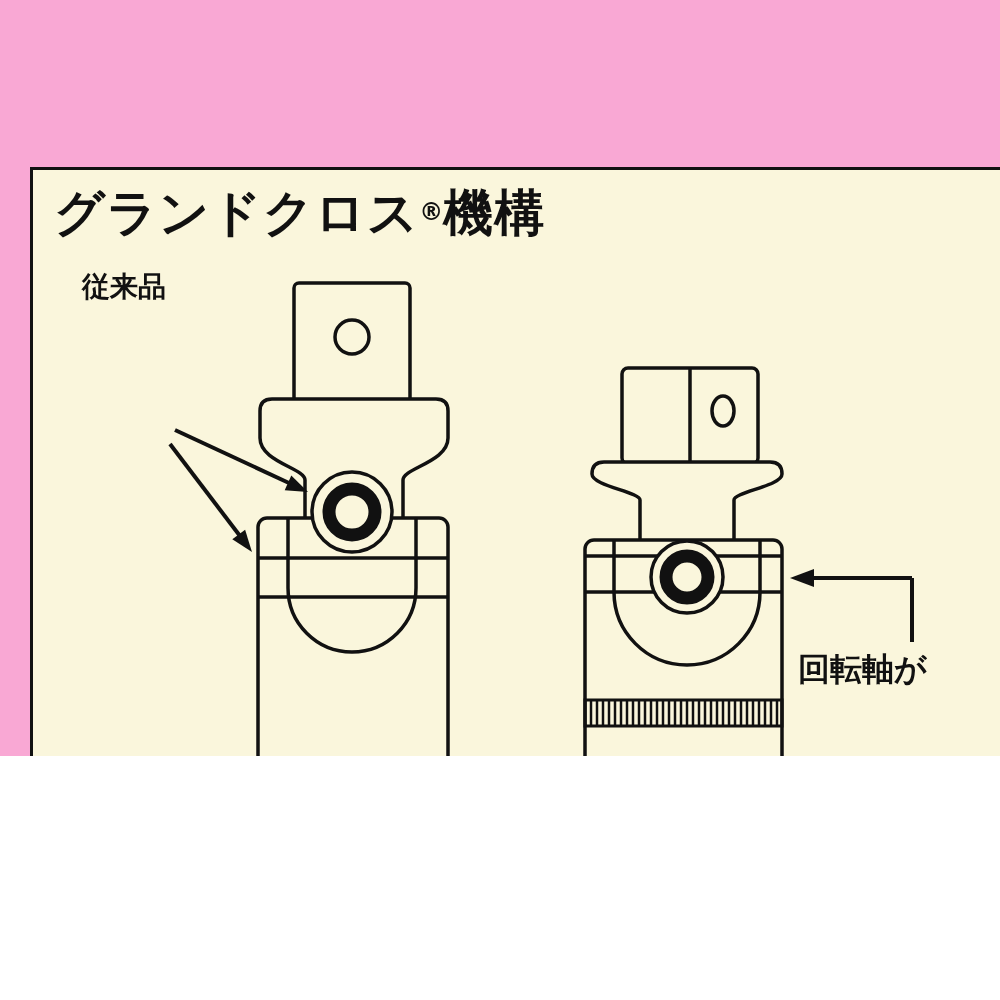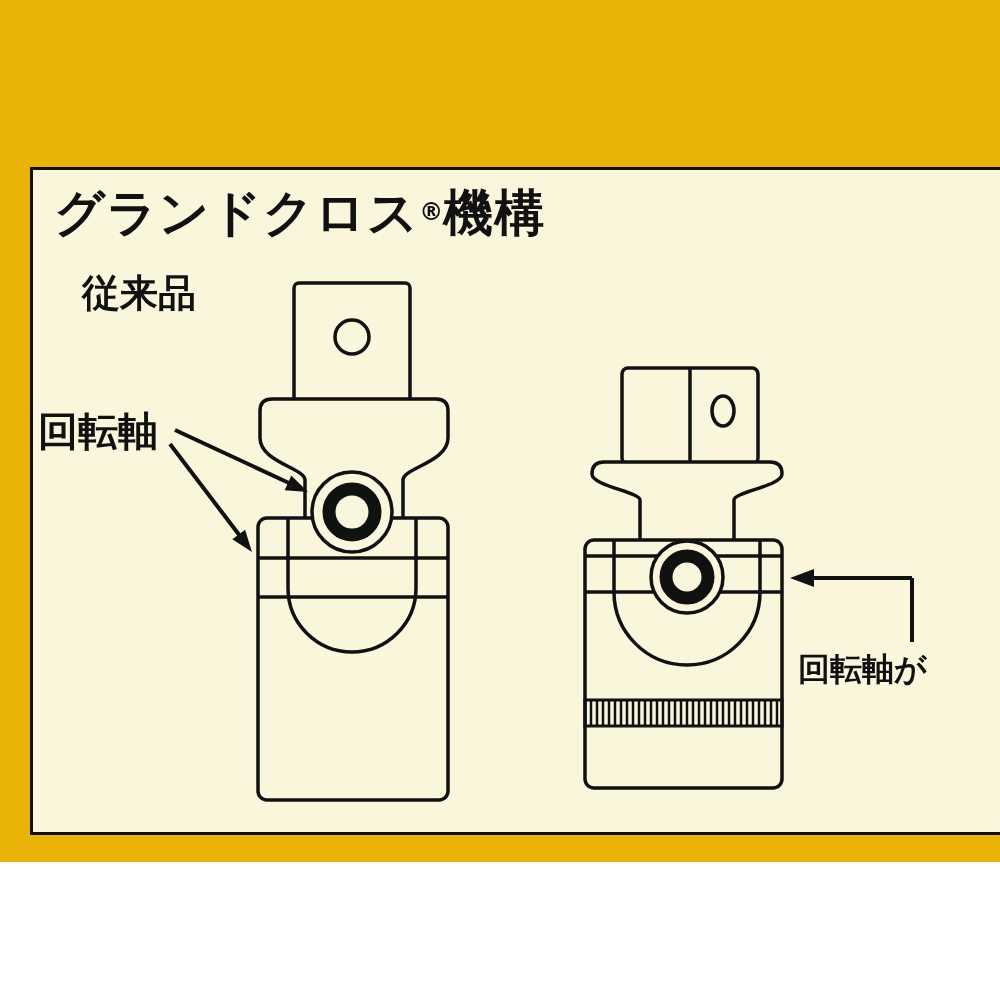--- a/index.html
+++ b/index.html
@@ -1,41 +1,41 @@
 <!DOCTYPE html>
 <html style="--panel-bg: #FAF6DC; --line: #111111;"><head>
 <meta charset="utf-8">
 <style>
   :root{
     --panel-bg:#FAF6DC;
     --line:#111111;
   }
   html,body{margin:0;padding:0;background:#ffffff;}
   .canvas{
-    position:relative;width:1000px;height:862px;background:#eab308;
+    position:relative;width:1000px;height:756px;background:#f9a8d4;
     overflow:hidden;
     font-family:"DejaVu Sans","Liberation Sans",sans-serif;
     color:var(--line);
   }
   .panel{
     position:absolute;left:30px;top:167px;width:988px;height:668px;
     background:var(--panel-bg);
     border:3px solid var(--line);
     box-sizing:border-box;
   }
   .drawing{position:absolute;left:0;top:0;width:1000px;height:1000px;color:var(--line);}
   .ln{fill:none;stroke:currentColor;stroke-width:3.5;}
   .ln2{fill:none;stroke:currentColor;stroke-width:4;}
   .shape{fill:var(--panel-bg);stroke:currentColor;stroke-width:3.5;}
   .thick-ring{fill:none;stroke:currentColor;stroke-width:13;}
   .fillc{fill:currentColor;stroke:none;}
   .txt{position:absolute;font-weight:bold;color:var(--line);white-space:nowrap;}
   .title{left:54px;top:180px;font-size:50px;letter-spacing:1px;}
   .reg{font-size:24px;vertical-align:10px;letter-spacing:0;}
-  .conventional{left:82px;top:268px;font-size:38px;}
+  .conventional{left:82px;top:268px;font-size:28px;}
   .rotation{left:38px;top:404px;font-size:40px;}
   .coaxial{left:798px;top:650px;font-size:32px;line-height:1.2;}
   .nepros{left:586px;top:262px;font-size:56px;letter-spacing:-1px;font-weight:bold;}
   .pbox{
     display:inline-block;background:var(--line);color:#ffffff;
     border-radius:10px;padding:1px 7px 9px;margin:0 2px;line-height:0.82;
     transform:translateY(6px);
   }
 </style>
 </head>
@@ -92,19 +92,18 @@
     </g>
   </svg>
 
   <div class="txt title">
     <span>グランドクロス</span><span class="reg">®</span><span>機構</span>
   </div>
 
   <div class="txt conventional">従来品</div>
 
 
-  <div class="txt rotation">回転軸</div>
 
   <div class="txt coaxial">
     <div>回転軸が</div>
   </div>
 
 </div>
 
 </body></html>

